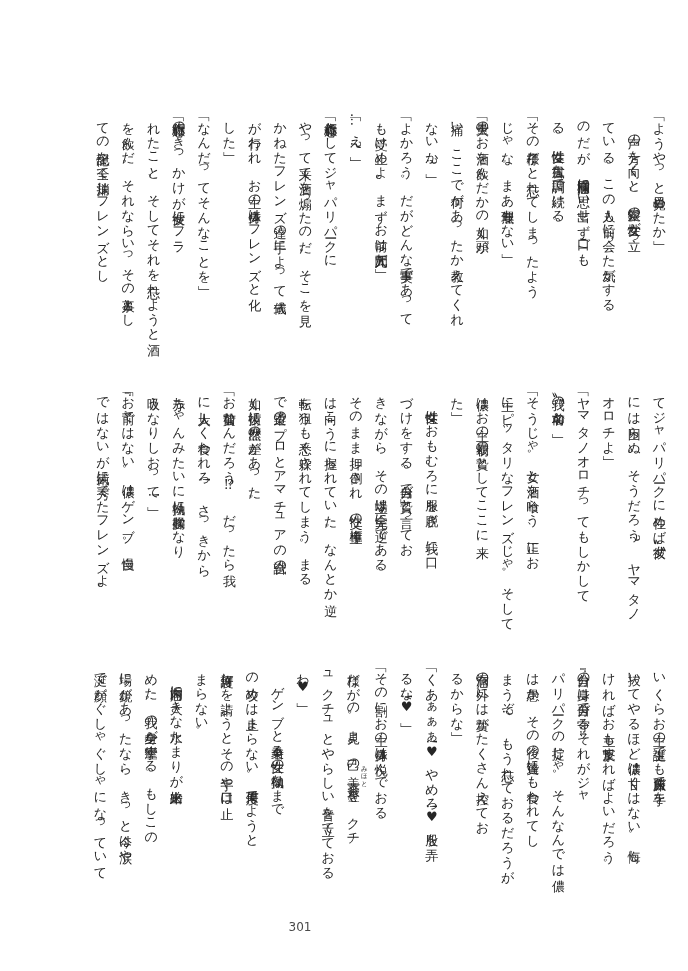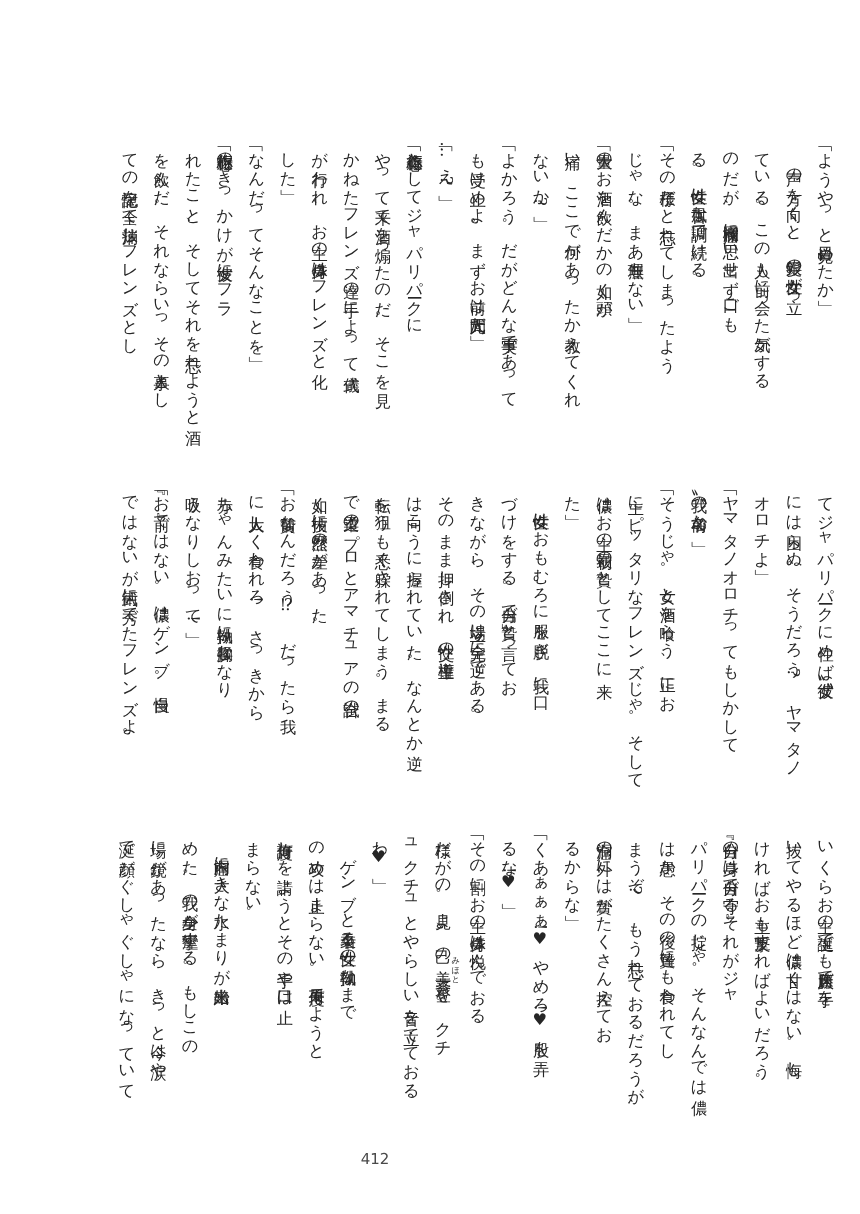--- a/index.html
+++ b/index.html
@@ -129,15 +129,15 @@
     <p class="line">　ゲンブと名乗る女性の執拗なまで</p>
     <p class="line">の攻めは止まらない。何度果てようと</p>
     <p class="line">何度許しを請ようとその手や口は止</p>
     <p class="line">まらない。</p>
     <p class="line">　洞窟内に大きな水たまりが出来始</p>
     <p class="line">めた。我の全身が痙攣する。もしこの</p>
     <p class="line">場に鏡があったなら、きっと今は涙や</p>
     <p class="line">涎で顔がぐしゃぐしゃになっていて</p>
   </section>
 
-  <div class="page-number">412</div>
+  <div class="page-number">301</div>
 
 </div>
 
 </body></html>

